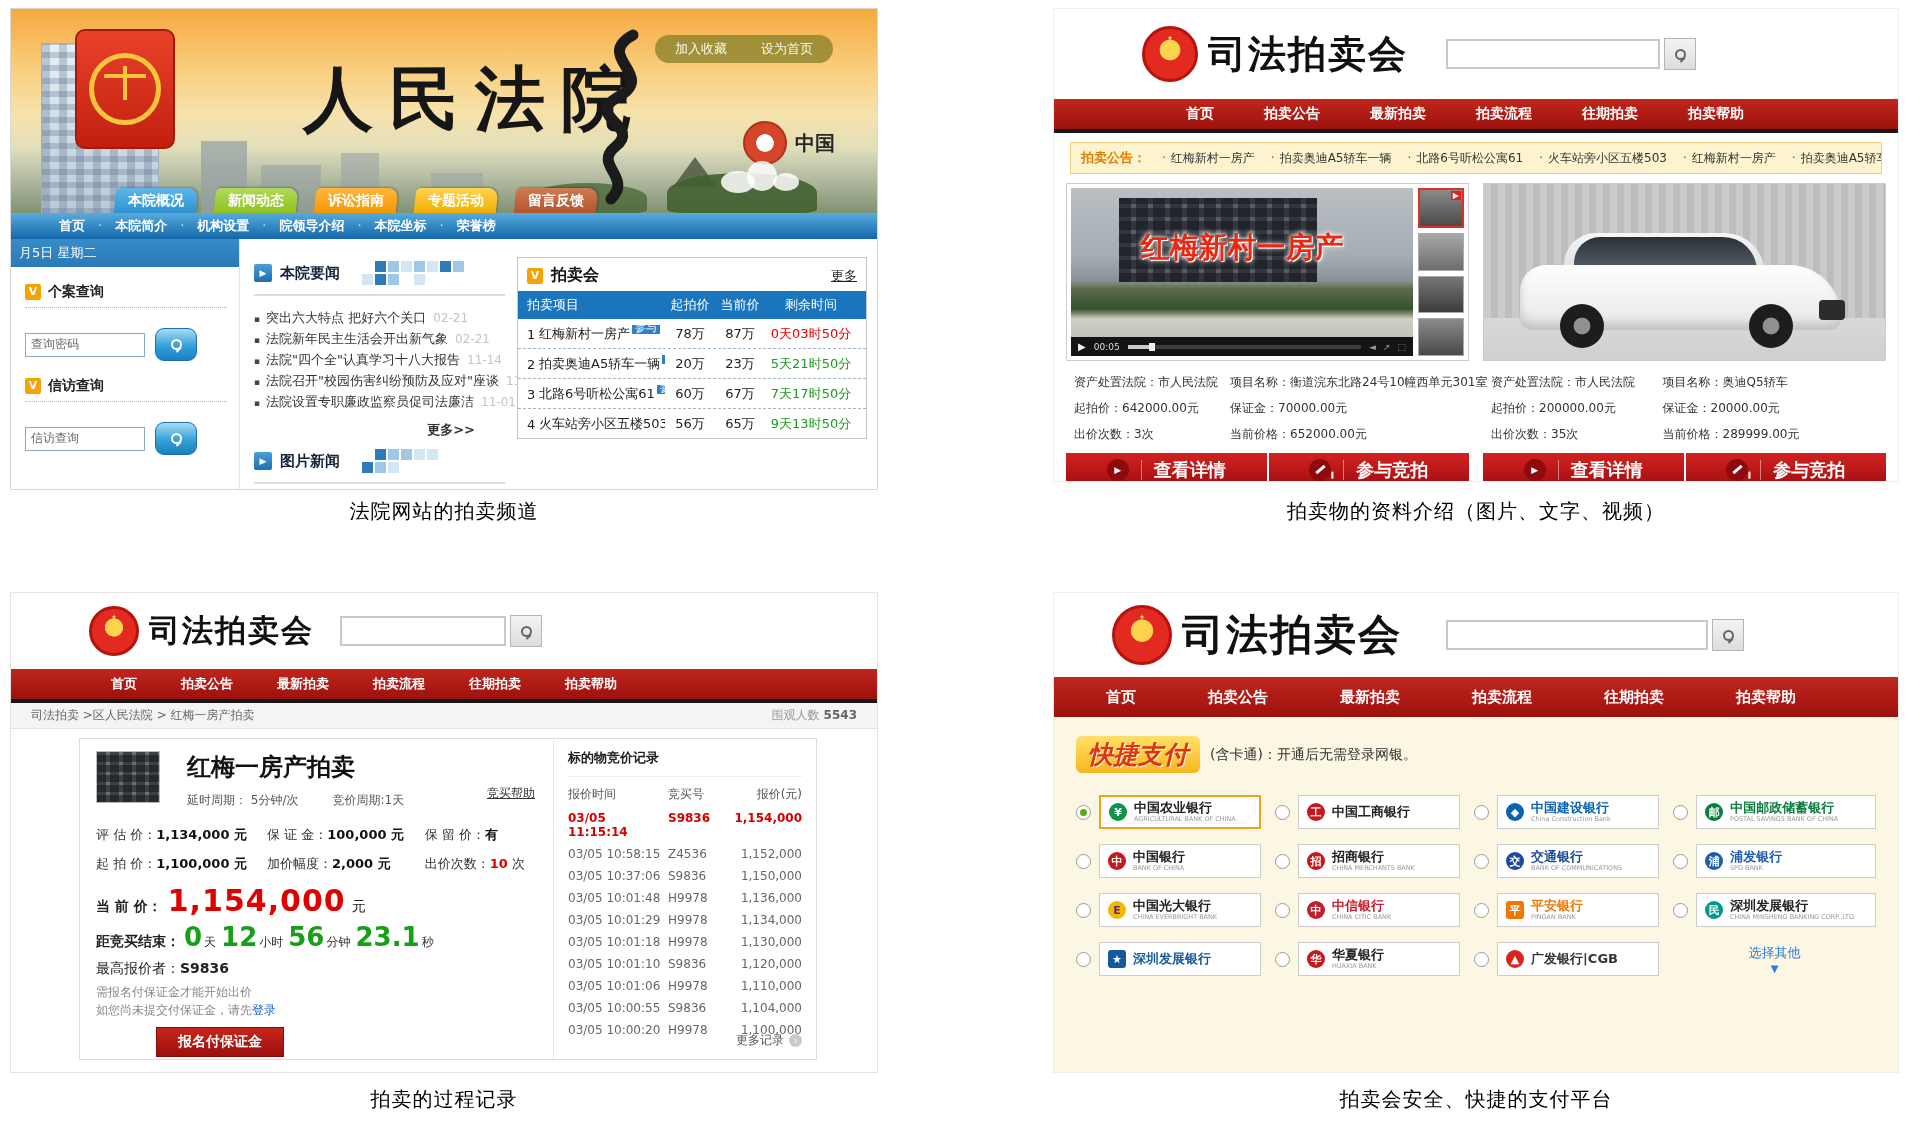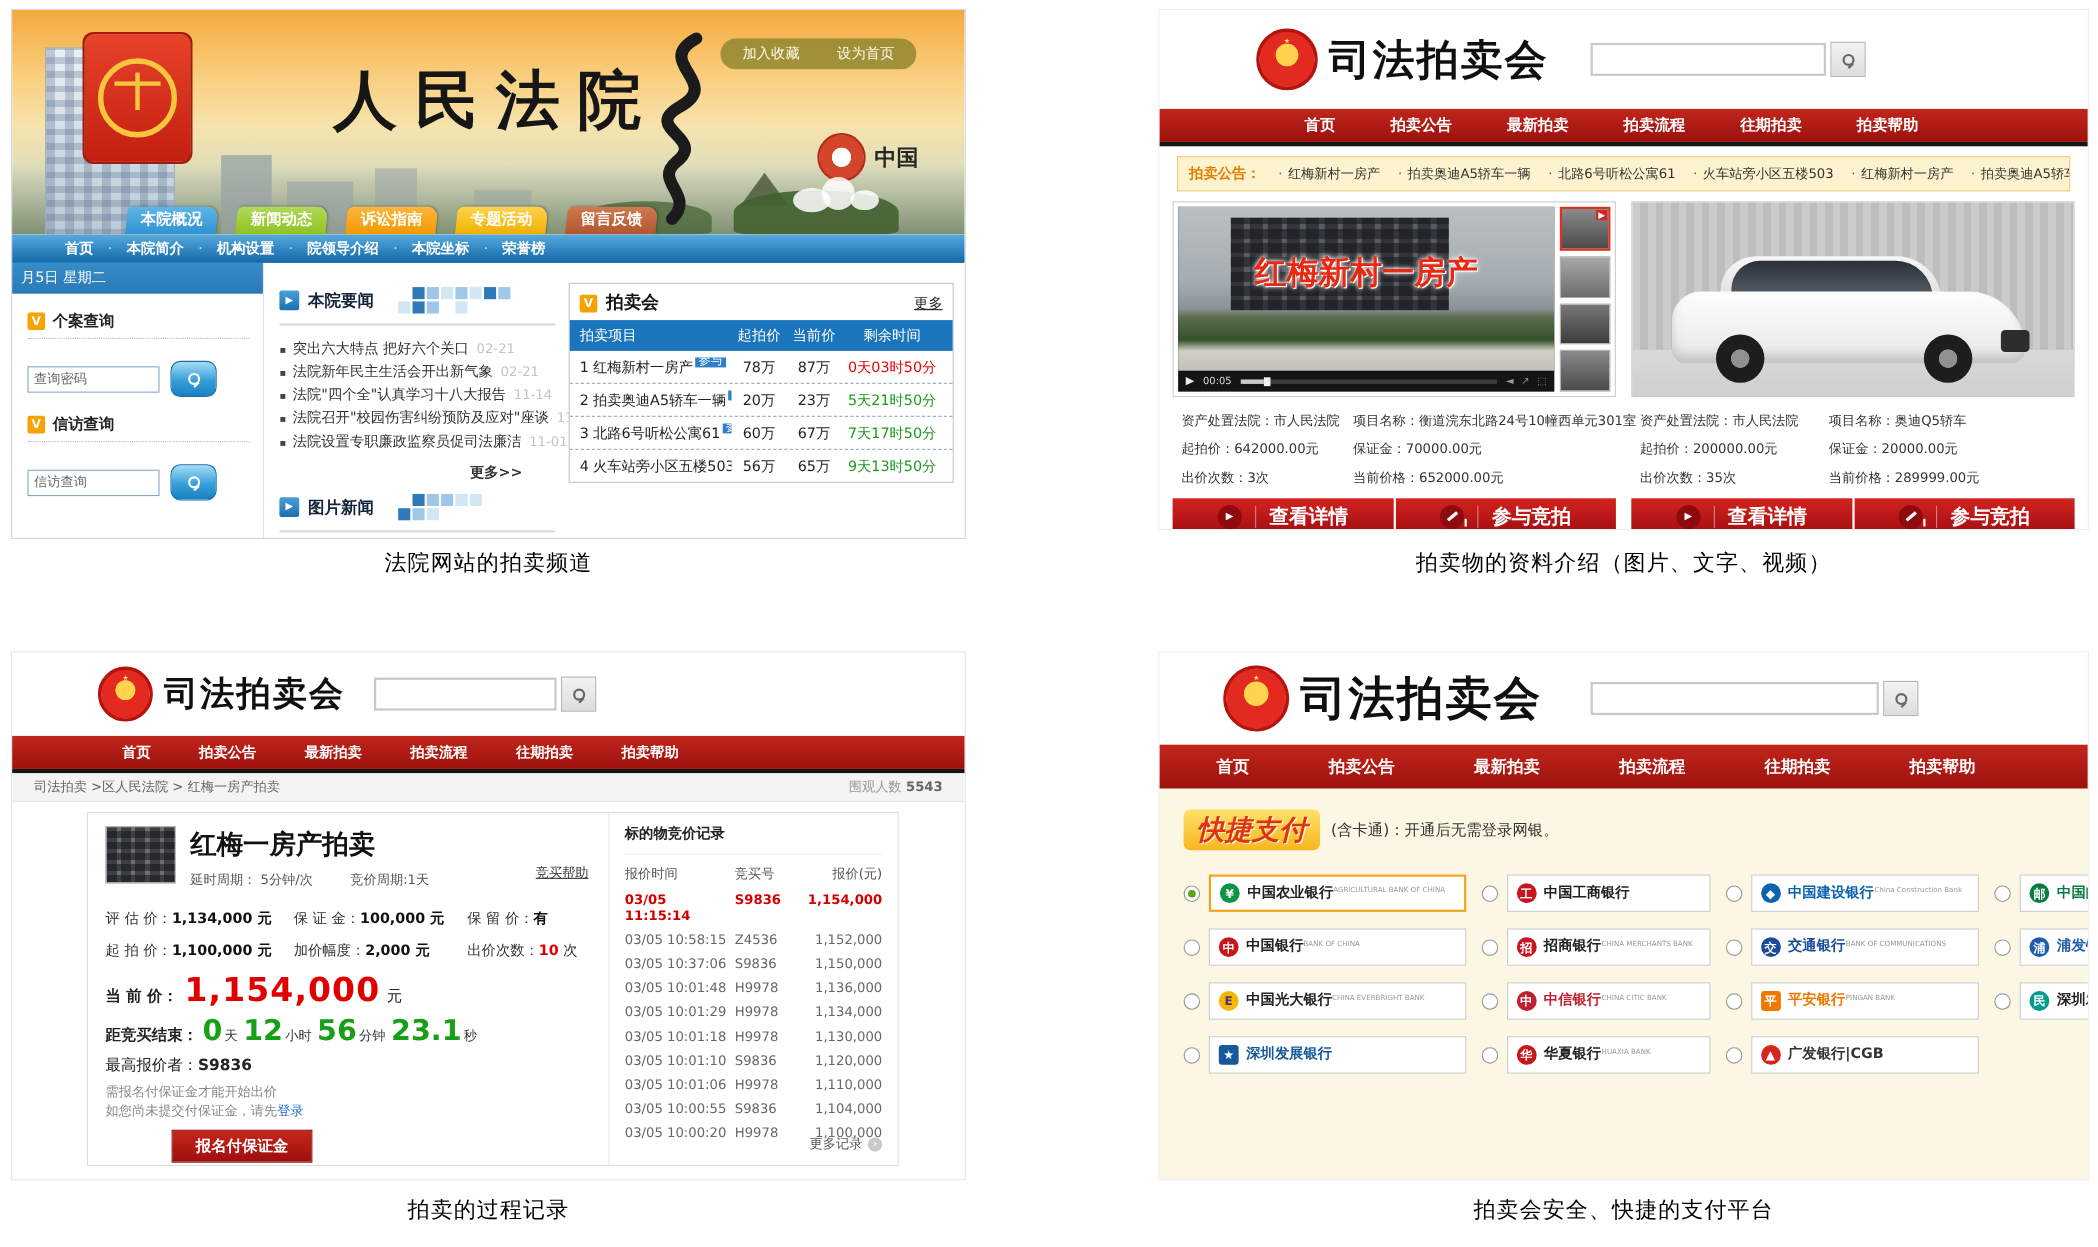--- a/index.html
+++ b/index.html
@@ -36,21 +36,21 @@
           border-bottom:30px solid #4e5a40;opacity:.85;}
   .p1-court-bld{position:absolute;left:30px;top:34px;width:116px;height:170px;border:1px solid #9fb0bd;
     background:repeating-linear-gradient(0deg,rgba(90,110,140,.30) 0 6px,rgba(0,0,0,0) 6px 13px),
                repeating-linear-gradient(90deg,rgba(90,110,140,.30) 0 8px,rgba(0,0,0,0) 8px 17px),
                linear-gradient(#e8f0f6,#b9cad7);}
   .p1-emblem{position:absolute;left:64px;top:20px;width:96px;height:116px;border-radius:10px;
     background:linear-gradient(#e8422a,#c21f0f);border:2px solid #a21a0a;display:flex;align-items:center;justify-content:center;}
   .p1-ering{width:62px;height:62px;border:5px solid #f7c63e;border-radius:50%;position:relative;}
   .p1-ering::before{content:'';position:absolute;left:50%;top:8px;width:4px;height:34px;background:#f7c63e;transform:translateX(-50%);}
   .p1-ering::after{content:'';position:absolute;left:10px;top:16px;right:10px;height:4px;background:#f7c63e;}
-  .p1-title{position:absolute;left:292px;top:44px;font-size:58px;font-weight:bold;color:#161616;letter-spacing:16px;white-space:nowrap;}
+  .p1-title{position:absolute;left:292px;top:44px;font-size:70px;font-weight:bold;color:#161616;letter-spacing:16px;white-space:nowrap;}
   .p1-pill{position:absolute;right:44px;top:26px;background:rgba(136,130,44,.78);color:#fbfbe8;font-size:13px;
            padding:5px 20px;border-radius:15px;display:flex;gap:34px;}
   .p1-pill span{cursor:pointer;}
   .p1-sealrow{position:absolute;right:42px;top:112px;display:flex;align-items:center;gap:8px;}
   .p1-seal{width:40px;height:40px;border-radius:50%;border:2px solid #b33018;
            background:radial-gradient(circle,#fff 0 30%,#d5452c 32% 100%);}
   .p1-seal-cn{font-size:20px;font-weight:bold;color:#262626;}
   .p1-cloud{position:absolute;right:70px;top:152px;width:86px;height:34px;}
   .p1-cloud i{position:absolute;background:rgba(255,255,255,.85);border-radius:50%;}
   .p1-calli{position:absolute;left:552px;top:18px;}
@@ -169,21 +169,21 @@
   #p3 .ja-search{margin-left:26px;}
   #p3 .ja-search input{width:150px;}
   #p3 .ja-nav{height:30px;font-size:13px;gap:44px;padding-left:100px;border-bottom:4px solid #161616;}
   .crumb-bar{height:25px;background:#f4f4f4;border-bottom:1px solid #e3e3e3;display:flex;align-items:center;
              padding:0 20px;font-size:12px;color:#666;}
   .crumb{cursor:pointer;}
   .crumb-right{margin-left:auto;color:#999;}
   .crumb-right b{color:#666;font-weight:bold;margin-left:4px;}
   .rec-card{margin:9px 60px 0 68px;border:1px solid #ddd;background:#fff;height:322px;display:flex;box-sizing:border-box;}
   .rec-left{flex:1;padding:12px 16px;position:relative;min-width:0;}
-  .rec-head{display:flex;gap:13px;align-items:flex-start;}
+  .rec-head{display:flex;gap:27px;align-items:flex-start;}
   .rec-thumb{width:62px;height:50px;border:1px solid #bbb;flex:none;background-color:#6a6f75;
     background-image:repeating-linear-gradient(90deg,rgba(15,17,20,.5) 0 9px,rgba(0,0,0,0) 9px 13px),
                      repeating-linear-gradient(0deg,rgba(15,17,20,.5) 0 7px,rgba(0,0,0,0) 7px 10px);}
   .rec-title{font-size:24px;font-weight:bold;color:#111;}
   .rec-meta{font-size:12px;color:#555;margin-top:9px;display:flex;gap:34px;}
   .rec-help{position:absolute;right:18px;top:46px;font-size:12px;color:#333;text-decoration:underline;cursor:pointer;}
   .rec-fields{display:grid;grid-template-columns:1.25fr 1.15fr 0.85fr;gap:11px 6px;margin-top:17px;font-size:13px;white-space:nowrap;}
   .fld-label{color:#333;} .fld-value{font-weight:bold;color:#111;}
   .rec-current{margin-top:10px;font-size:14px;color:#222;display:flex;align-items:baseline;gap:6px;}
   .cur-label{font-weight:bold;}
@@ -224,21 +224,21 @@
   .bank-grid{margin-top:22px;display:grid;grid-template-columns:repeat(4,1fr);gap:15px 14px;}
   .bank-cell{display:flex;align-items:center;gap:8px;}
   .radio{appearance:none;-webkit-appearance:none;width:15px;height:15px;border-radius:50%;border:1px solid #999;
          background:#fff;margin:0;position:relative;cursor:pointer;flex:none;}
   .radio:checked::after{content:'';position:absolute;inset:3px;border-radius:50%;background:#58a818;}
   .bank-card{flex:1;height:34px;background:#fff;border:1px solid #ccc;display:flex;align-items:center;
              gap:7px;padding:0 8px;cursor:pointer;min-width:0;box-sizing:border-box;}
   .bank-card.selected{border:2px solid #f0a31f;}
   .bank-ic{width:18px;height:18px;border-radius:50%;color:#fff;font-size:11px;font-weight:bold;
            display:flex;align-items:center;justify-content:center;flex:none;}
-  .bank-txt{display:flex;min-width:0;justify-content:center;}
+  .bank-txt{display:flex;flex-direction:column;min-width:0;justify-content:center;}
   .bank-name{font-size:13px;font-weight:bold;color:#222;line-height:14px;white-space:nowrap;}
   .bank-sub{font-size:7px;color:#999;white-space:nowrap;transform:scale(.92);transform-origin:left center;}
   .other-cell{display:flex;flex-direction:column;align-items:center;justify-content:center;gap:1px;}
   .other-link{color:#2a7ae0;font-size:13px;cursor:pointer;}
   .chev{color:#2a7ae0;font-size:10px;cursor:pointer;} .chev::before{content:'▼';}
 </style>
 </head>
 <body>
 
 <div class="canvas">

